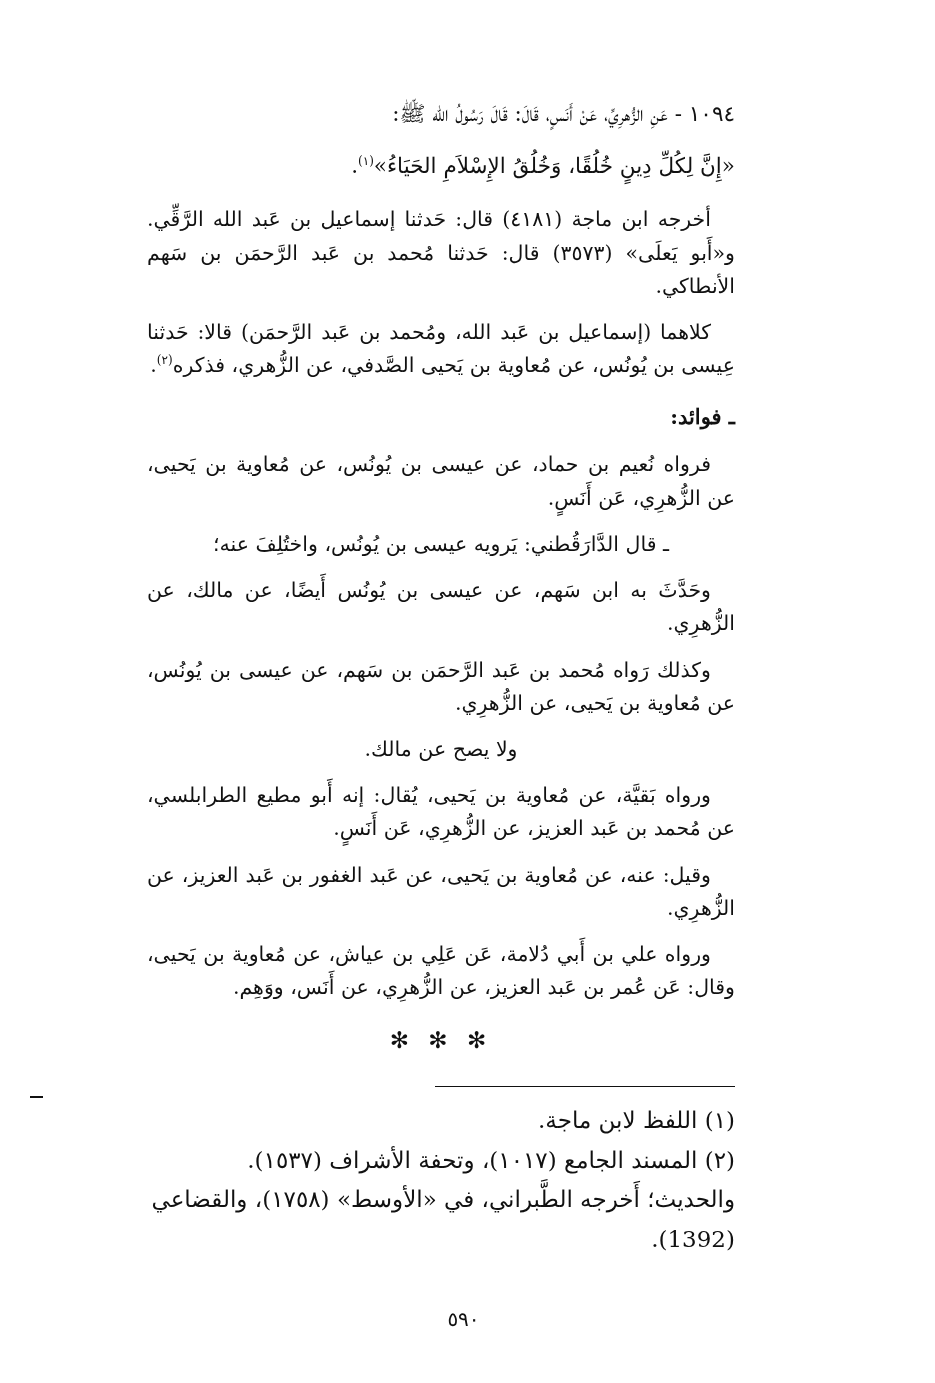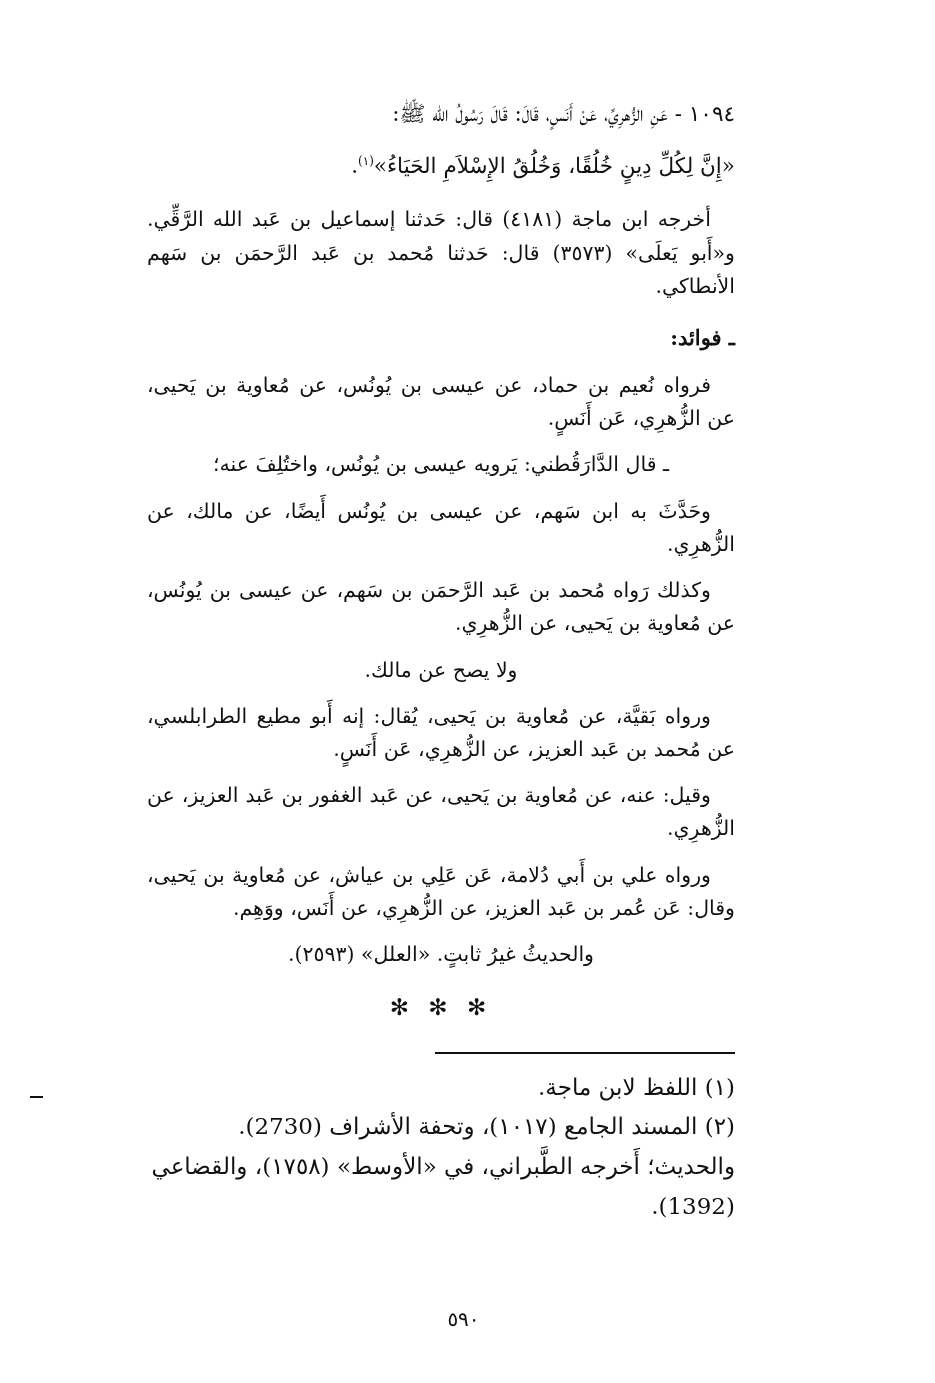--- a/index.html
+++ b/index.html
@@ -115,52 +115,54 @@
   <div class="body-text">
 
     <p class="para hadith">١٠٩٤ - عَنِ الزُّهرِيِّ، عَنْ أَنَسٍ، قَالَ: قَالَ رَسُولُ الله ﷺ:</p>
 
     <p class="para matn">
       <span>«إِنَّ لِكُلِّ دِينٍ خُلُقًا، وَخُلُقُ الإِسْلاَمِ الحَيَاءُ»</span><span class="sup">(١)</span><span>.</span>
     </p>
 
     <p class="para indent">أخرجه ابن ماجة (٤١٨١) قال: حَدثنا إسماعيل بن عَبد الله الرَّقِّي. و«أَبو يَعلَى» (٣٥٧٣) قال: حَدثنا مُحمد بن عَبد الرَّحمَن بن سَهم الأنطاكي.</p>
 
+    <p class="para indent">
+      <span>كلاهما (إسماعيل بن عَبد الله، ومُحمد بن عَبد الرَّحمَن) قالا: حَدثنا عِيسى بن يُونُس، عن مُعاوية بن يَحيى الصَّدفي، عن الزُّهري، فذكره</span><span class="sup">(٢)</span><span>.</span>
+    </p>
 
     <p class="para heading">ـ فوائد:</p>
 
     <p class="para indent">فرواه نُعيم بن حماد، عن عيسى بن يُونُس، عن مُعاوية بن يَحيى، عن الزُّهرِي، عَن أَنَسٍ.</p>
 
     <p class="para center">ـ قال الدَّارَقُطني: يَرويه عيسى بن يُونُس، واختُلِفَ عنه؛</p>
 
     <p class="para indent">وحَدَّثَ به ابن سَهم، عن عيسى بن يُونُس أَيضًا، عن مالك، عن الزُّهرِي.</p>
 
     <p class="para indent">وكذلك رَواه مُحمد بن عَبد الرَّحمَن بن سَهم، عن عيسى بن يُونُس، عن مُعاوية بن يَحيى، عن الزُّهرِي.</p>
 
     <p class="para center">ولا يصح عن مالك.</p>
 
     <p class="para indent">ورواه بَقيَّة، عن مُعاوية بن يَحيى، يُقال: إنه أَبو مطيع الطرابلسي، عن مُحمد بن عَبد العزيز، عن الزُّهرِي، عَن أَنَسٍ.</p>
 
     <p class="para indent">وقيل: عنه، عن مُعاوية بن يَحيى، عن عَبد الغفور بن عَبد العزيز، عن الزُّهرِي.</p>
 
     <p class="para indent">ورواه علي بن أَبي دُلامة، عَن عَلِي بن عياش، عن مُعاوية بن يَحيى، وقال: عَن عُمر بن عَبد العزيز، عن الزُّهرِي، عن أَنَس، ووَهِم.</p>
 
-    <p class="para center">والحديثُ غيرُ ثابتٍ. «العلل» (٢٥٩٣).</p>
 
     <div class="stars">✻ ✻ ✻</div>
 
   </div>
 
   <div class="rule-wrap">
     <div class="rule"></div>
   </div>
 
   <div class="footnotes">
     <p class="fn">(١) اللفظ لابن ماجة.</p>
-    <p class="fn">(٢) المسند الجامع (١٠١٧)، وتحفة الأشراف (2730).</p>
+    <p class="fn">(٢) المسند الجامع (١٠١٧)، وتحفة الأشراف (١٥٣٧).</p>
     <p class="fn cont">والحديث؛ أَخرجه الطَّبراني، في «الأوسط» (١٧٥٨)، والقضاعي (1392).</p>
   </div>
 
 </div>
 
 <div class="edge-mark"></div>
 
 <div class="page-number">٥٩٠</div>
 
 </body></html>

